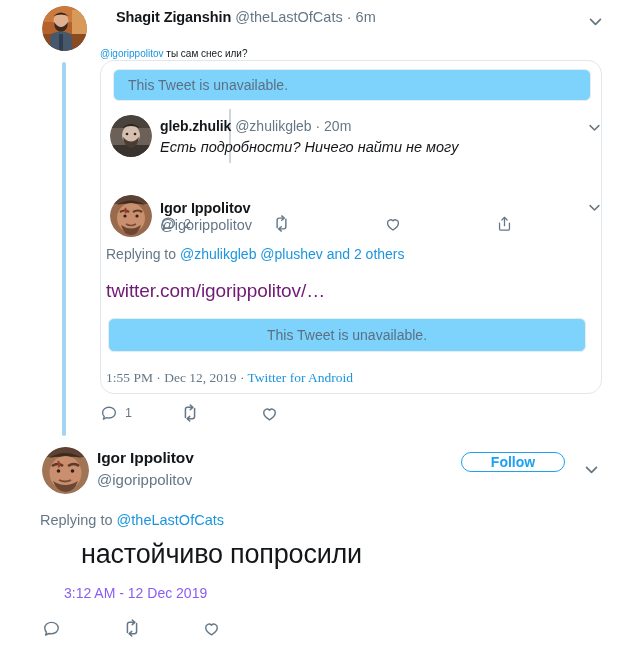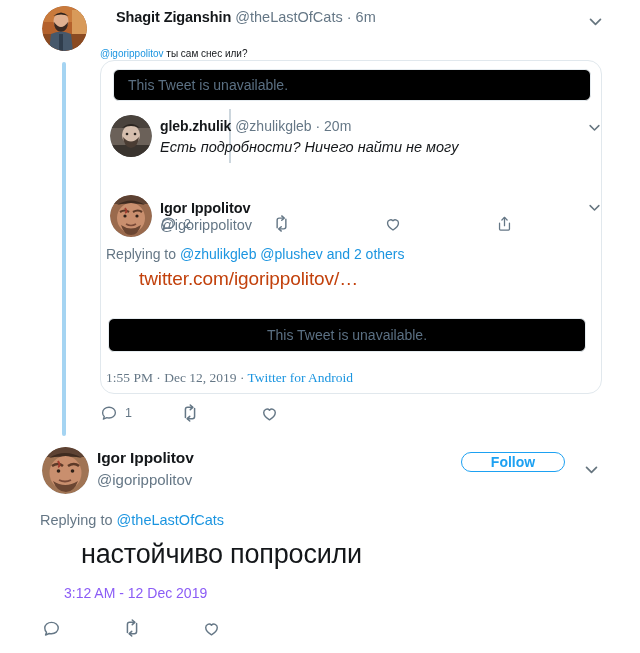--- a/index.html
+++ b/index.html
@@ -99,21 +99,21 @@
   
   #quote-card {
     position: absolute;
     left: 100px; top: 60px;
     width: 502px;
     border: 1px solid #e1e8ed;
     border-radius: 14px;
     background: #ffffff;
   }
   .unavailable-box {
-    background: #000000;
+    background: #7dd3fc;
     border: 1px solid #e6ecf0;
     border-radius: 6px;
     color: #5b7083;
     font-size: 14px;
   }
   #qc-unavail-top {
     position: absolute;
     left: 12px; top: 8px;
     width: 478px; height: 32px;
     line-height: 30px;
@@ -149,24 +149,23 @@
   #nested-two .av { position: absolute; left: 110px; top: 195px; width: 42px; height: 42px; }
   #n2-name { position: absolute; left: 160px; top: 200px; font-size: 14.5px; }
   #n2-handle { position: absolute; left: 160px; top: 217px; font-size: 14.5px; }
   #n2-chevron { position: absolute; right: 38px; top: 200px; }
 
   #qc-replying {
     position: absolute; left: 106px; top: 246px;
     font-size: 14px; color: #657786;
   }
   #qc-link {
-    position: absolute; left: 106px; top: 268px;
-    font-size: 19px; color: #c2410c;
+    position: absolute; left: 106px; top: 280px;
+    font-size: 19px; color: #701a75;
     letter-spacing: -0.1px;
-    margin-left: 33px;
   }
   #qc-unavail-bottom {
     position: absolute;
     left: 108px; top: 318px;
     width: 478px; height: 34px;
     line-height: 32px;
     text-align: center;
   }
   #qc-timestamp {
     position: absolute; left: 106px; top: 370px;

